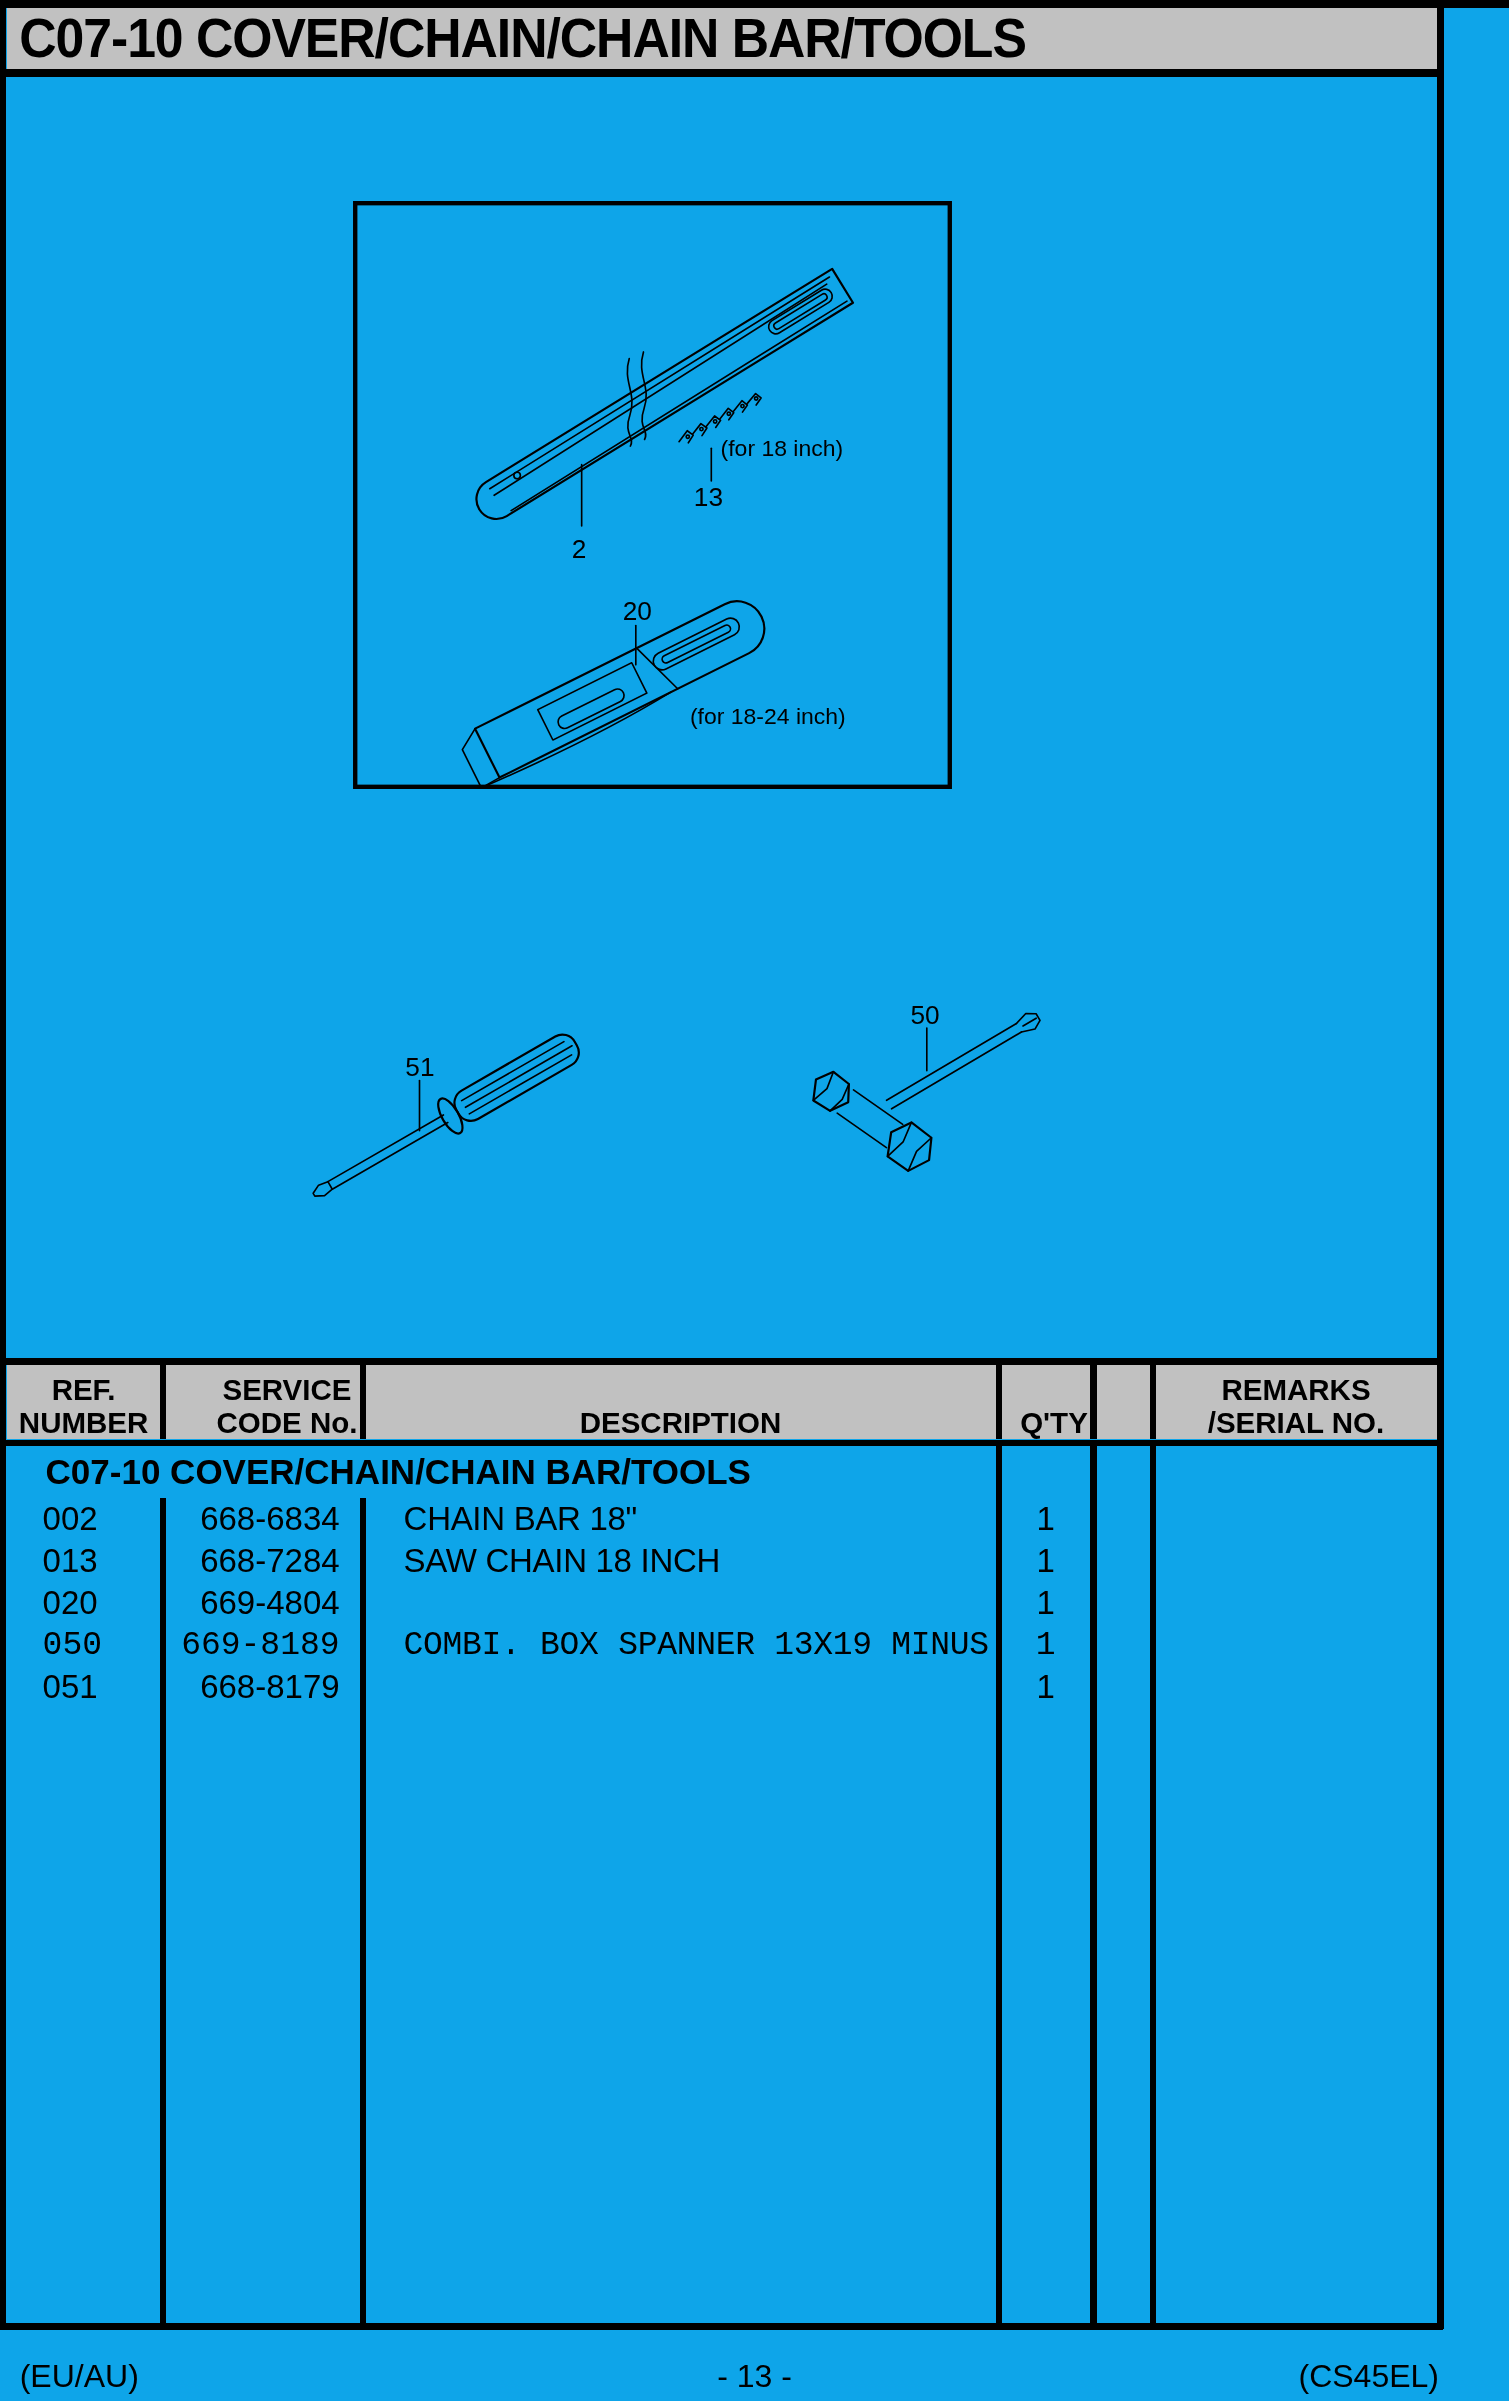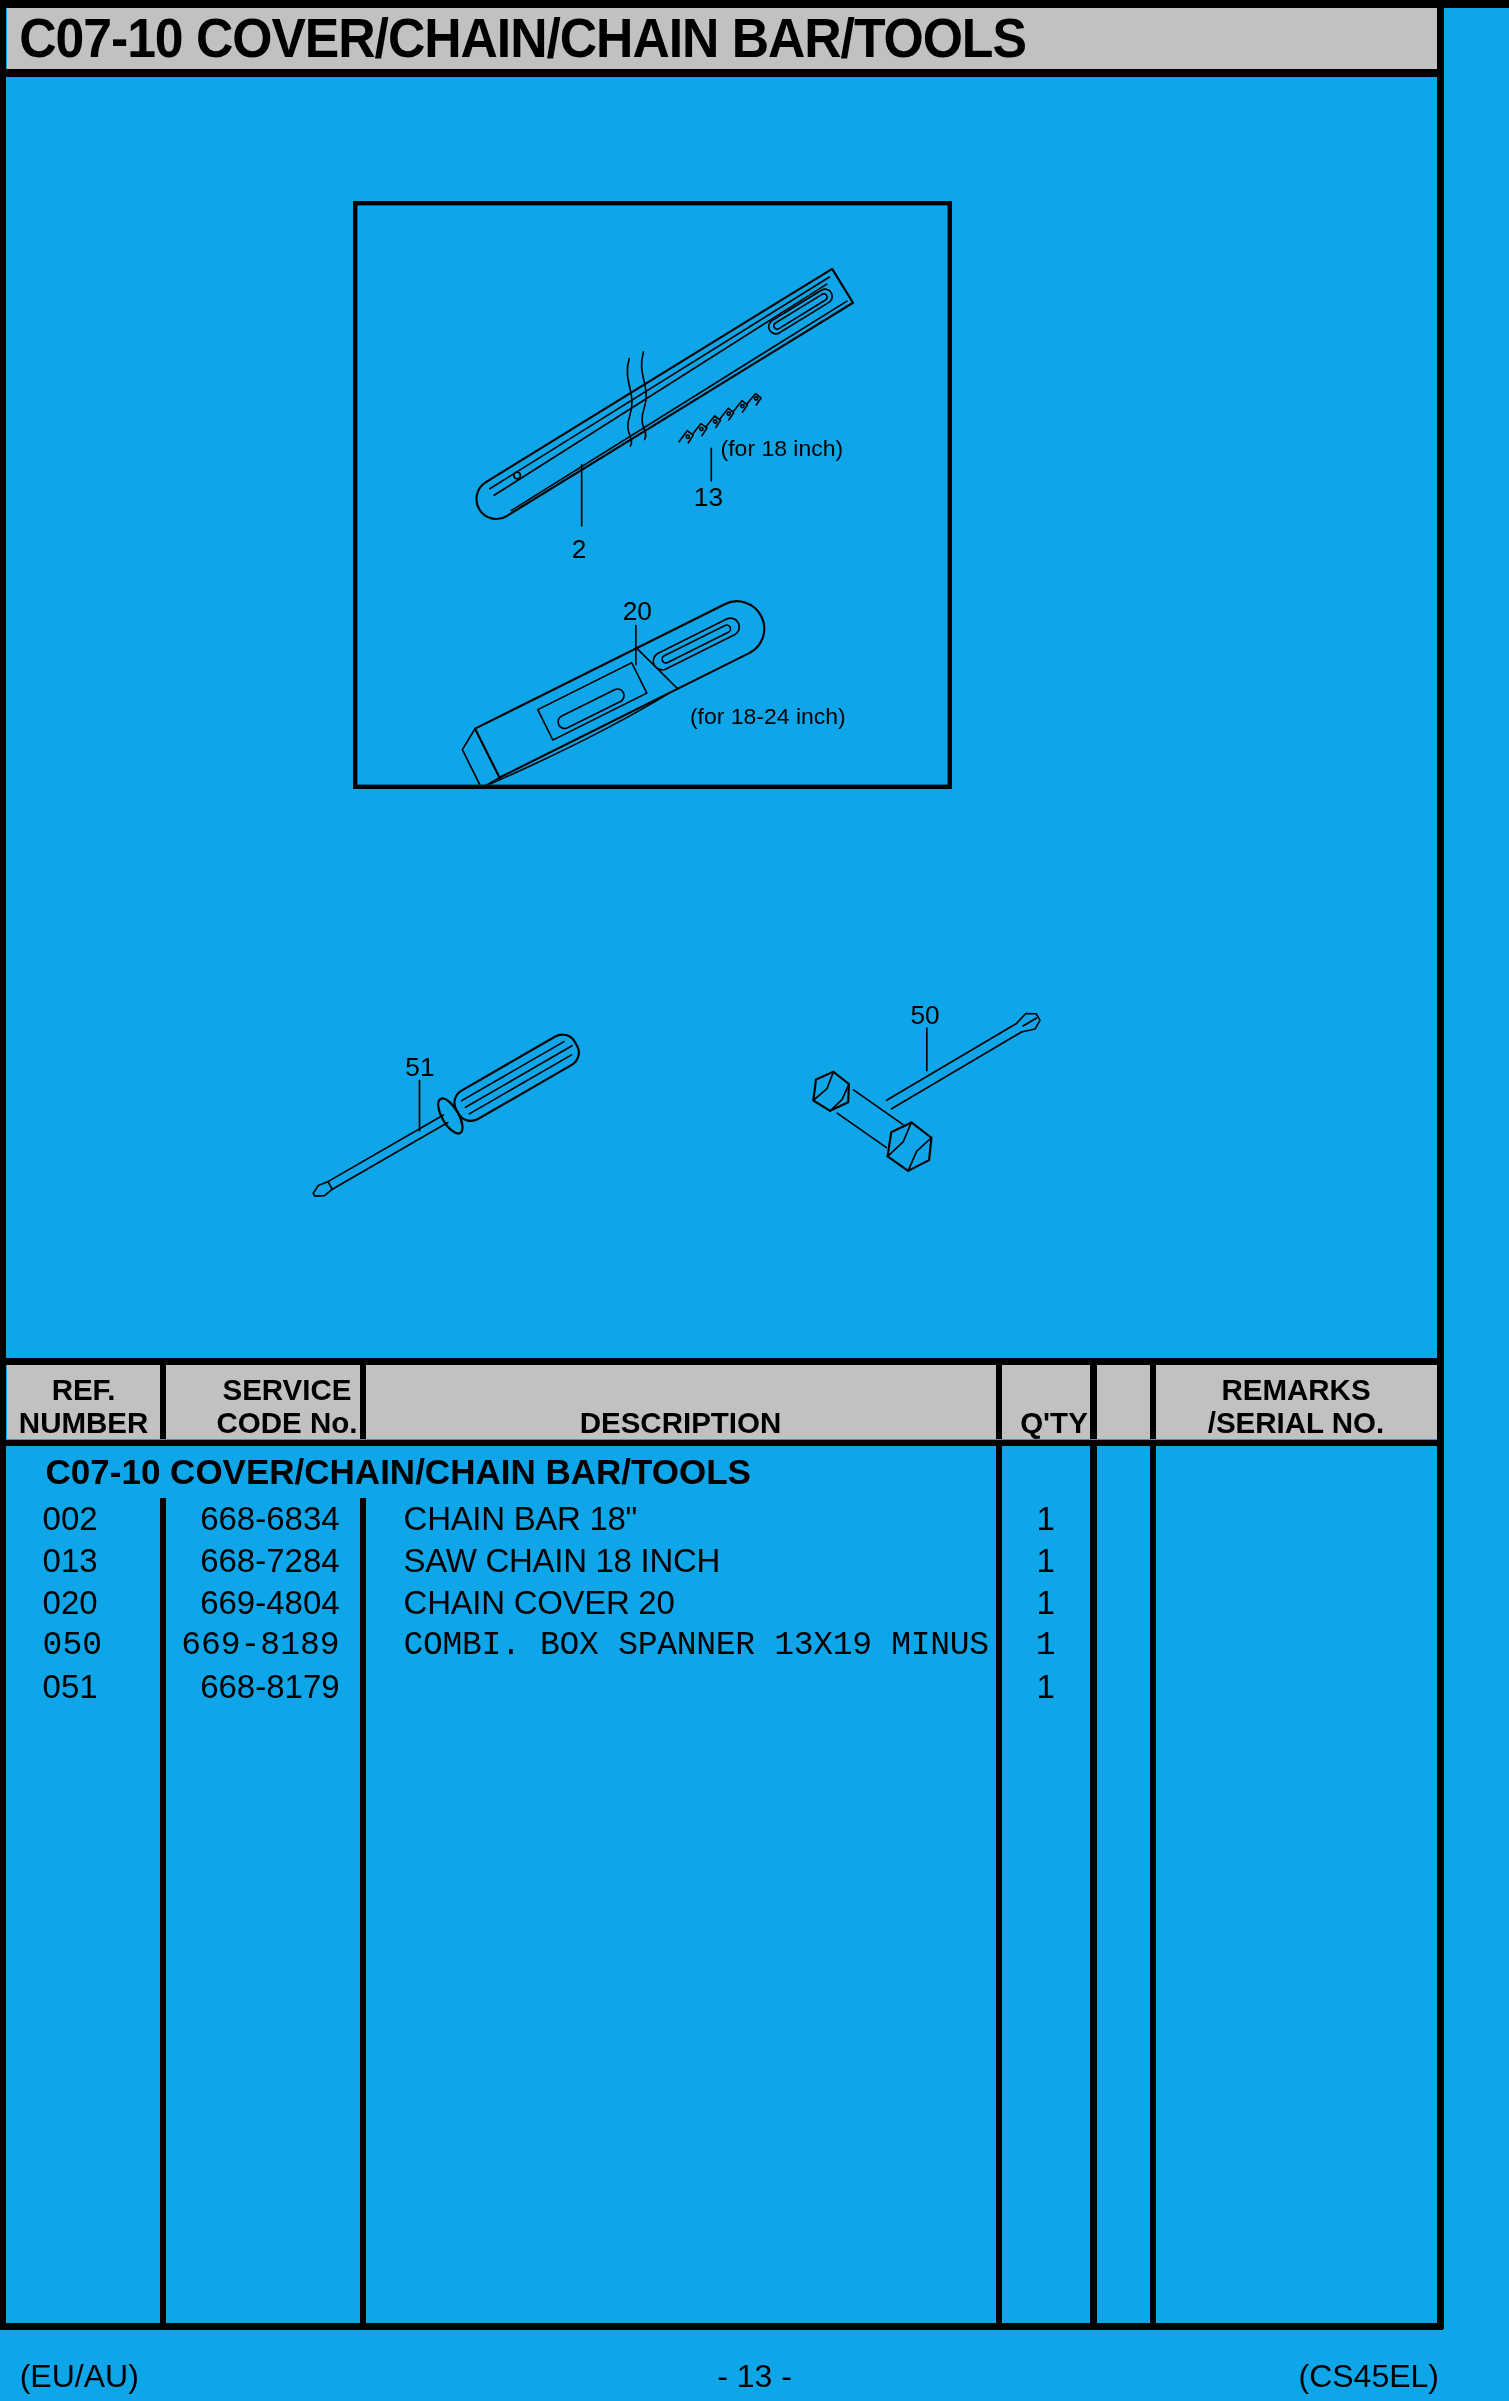--- a/index.html
+++ b/index.html
@@ -203,21 +203,20 @@
   </div>
   <div class="abs data-row" style="top:1540px;">
     <span class="c-ref">013</span>
     <span class="c-code">668-7284</span>
     <span class="c-desc">SAW CHAIN 18 INCH</span>
     <span class="c-qty">1</span>
   </div>
   <div class="abs data-row" style="top:1582px;">
     <span class="c-ref">020</span>
     <span class="c-code">669-4804</span>
-    <span class="c-desc">CHAIN COVER 20</span>
     <span class="c-qty">1</span>
   </div>
   <div class="abs data-row" style="top:1624px;font-family:Liberation Mono, monospace;">
     <span class="c-ref">050</span>
     <span class="c-code">669-8189</span>
     <span class="c-desc">COMBI. BOX SPANNER 13X19 MINUS</span>
     <span class="c-qty">1</span>
   </div>
   <div class="abs data-row" style="top:1666px;">
     <span class="c-ref">051</span>

